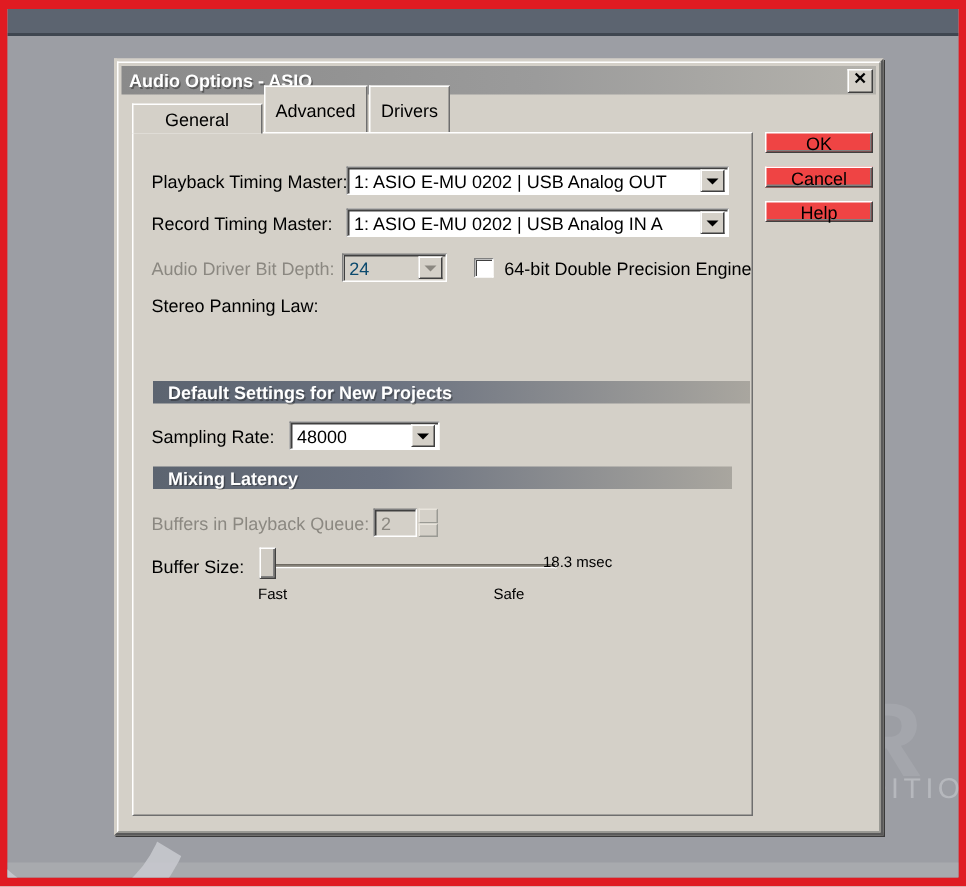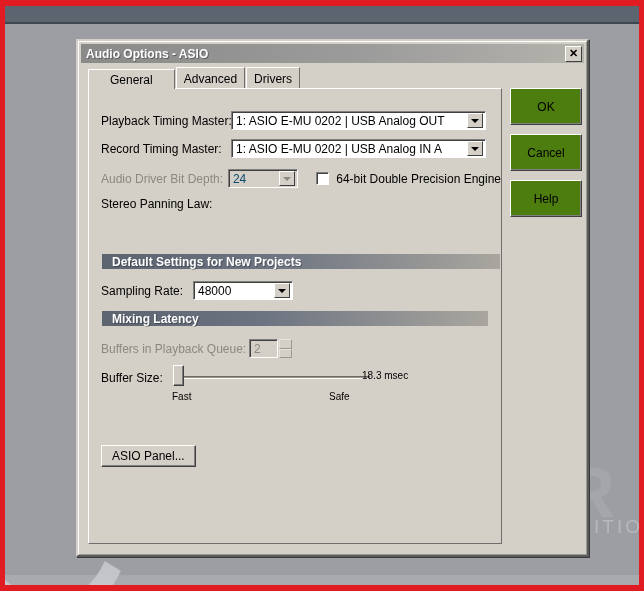--- a/index.html
+++ b/index.html
@@ -150,21 +150,21 @@
   .tabstrip {
     position: absolute;
     left: 11px;
     top: 29px;
     width: 412px;
     height: 19px;
     display: flex;
     align-items: flex-end;
   }
   .tab {
-    height: 22px;
+    height: 32px;
     padding: 0 7px;
     margin-right: 1px;
     font-size: 12px;
     color: #000;
     background: #d4d0c8;
     border: 1px solid #ffffff;
     border-right-color: #6e6e6e;
     border-bottom: none;
     display: flex;
     align-items: center;
@@ -195,23 +195,23 @@
   
   .btncol {
     position: absolute;
     left: 432px;
     top: 47px;
     width: 72px;
   }
   .btn {
     display: block;
     width: 72px;
-    height: 37px;
+    height: 14px;
     margin-bottom: 9px;
-    background: #4d7c0f;
+    background: #ef4444;
     border: 1px solid #ffffff;
     border-right-color: #404040;
     border-bottom-color: #404040;
     box-shadow: inset -1px -1px 0 #808080;
     font-family: "Liberation Sans", sans-serif;
     font-size: 12px;
     color: #000;
     cursor: default;
     box-sizing: border-box;
     padding: 0;
@@ -496,21 +496,20 @@
       </div>
 
       <div class="lbl" style="position:absolute; left:12px; top:282px;">Buffer Size:</div>
       <div class="slider-track" style="left:87px; top:287px; width:195px;"></div>
       <div class="slider-thumb" style="left:84px; top:276px;"></div>
       <div class="static" style="left:273px; top:281px;">18.3 msec</div>
       <div class="static" style="left:83px; top:302px;">Fast</div>
       <div class="static" style="left:240px; top:302px;">Safe</div>
 
 
-      <button class="small-btn" style="left:12px; top:356px;">ASIO Panel...</button>
     </div>
 
     <div class="btncol">
       <button class="btn">OK</button>
       <button class="btn">Cancel</button>
       <button class="btn">Help</button>
     </div>
   </div>
 </div>
 

